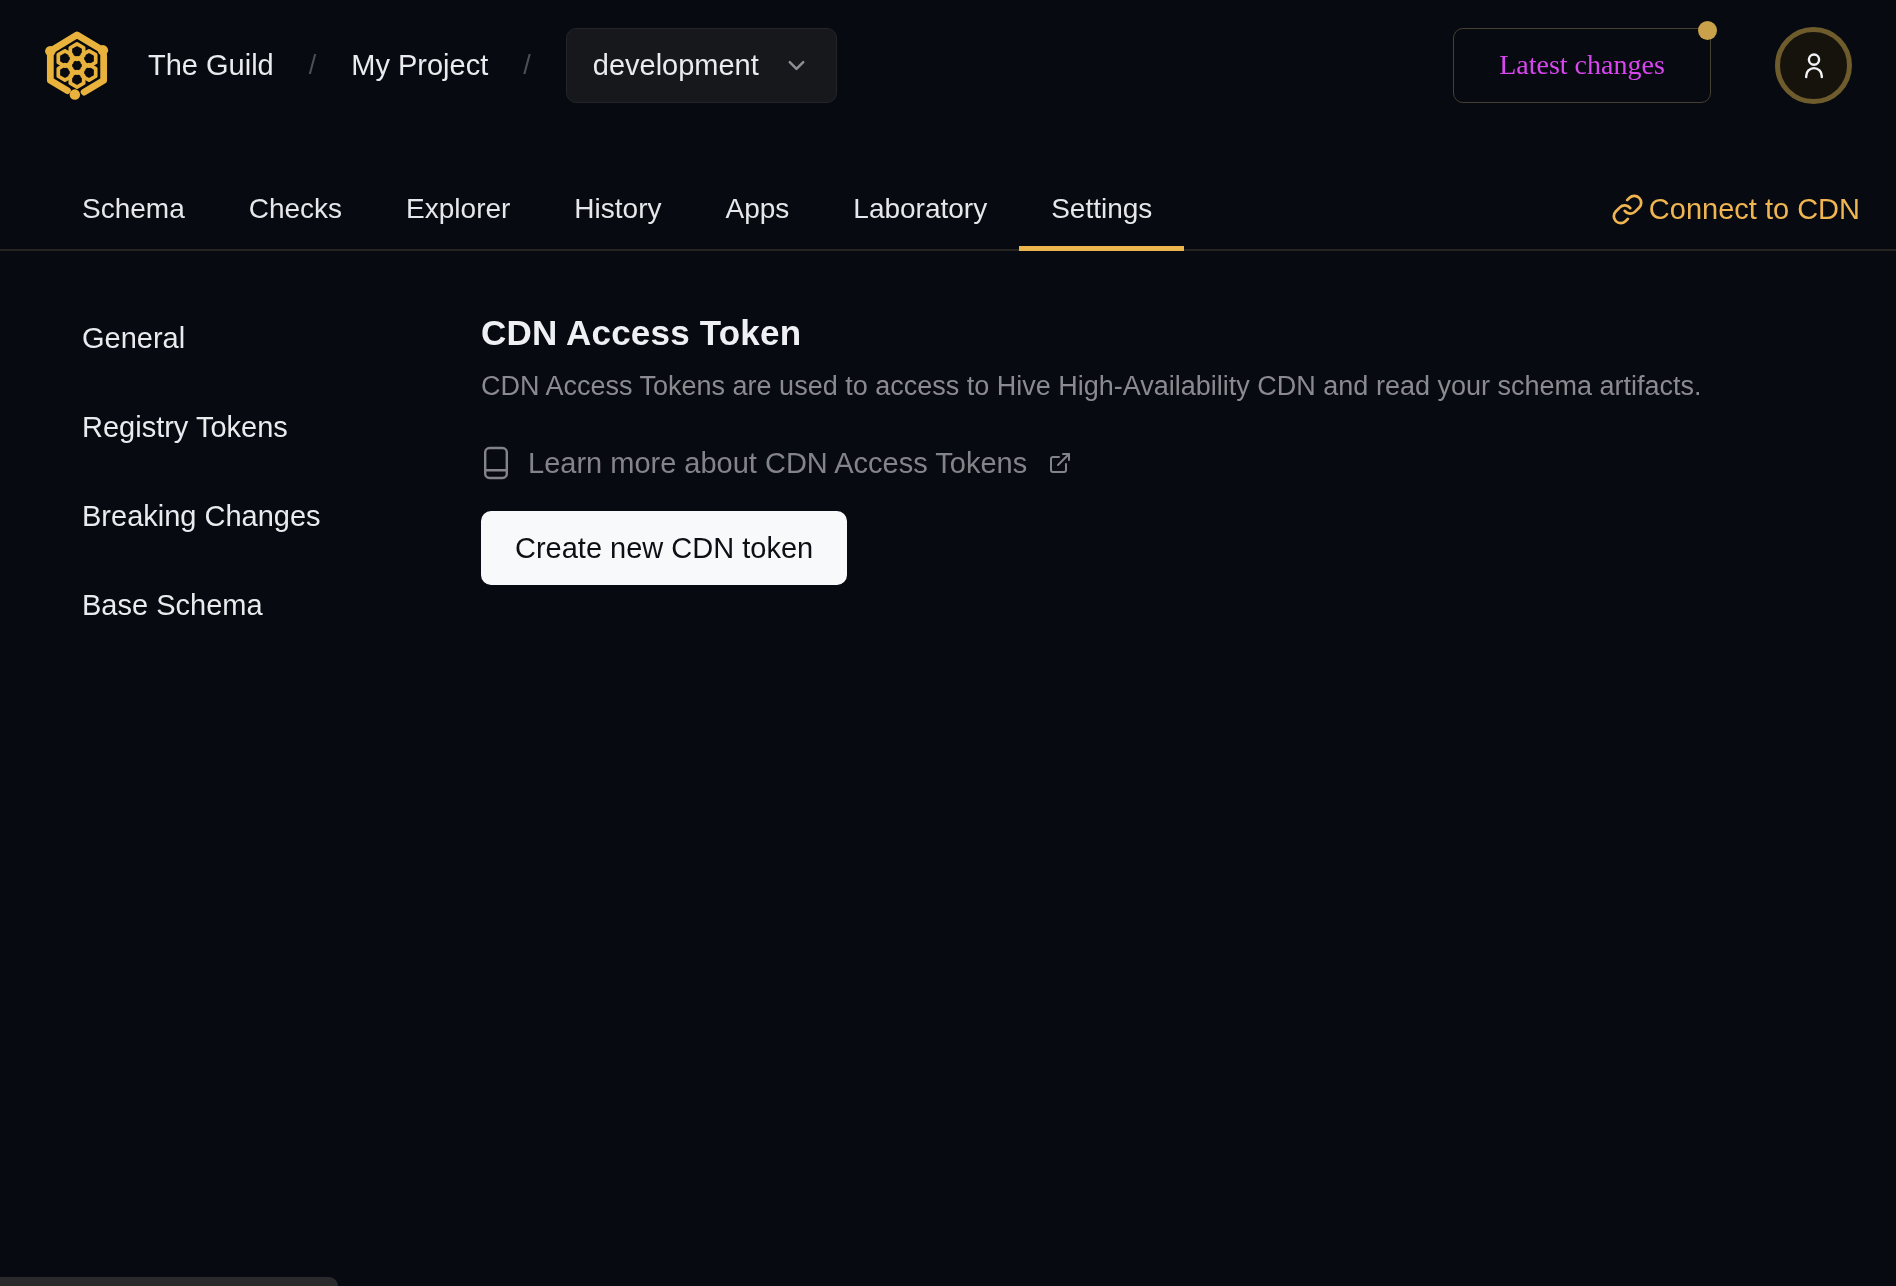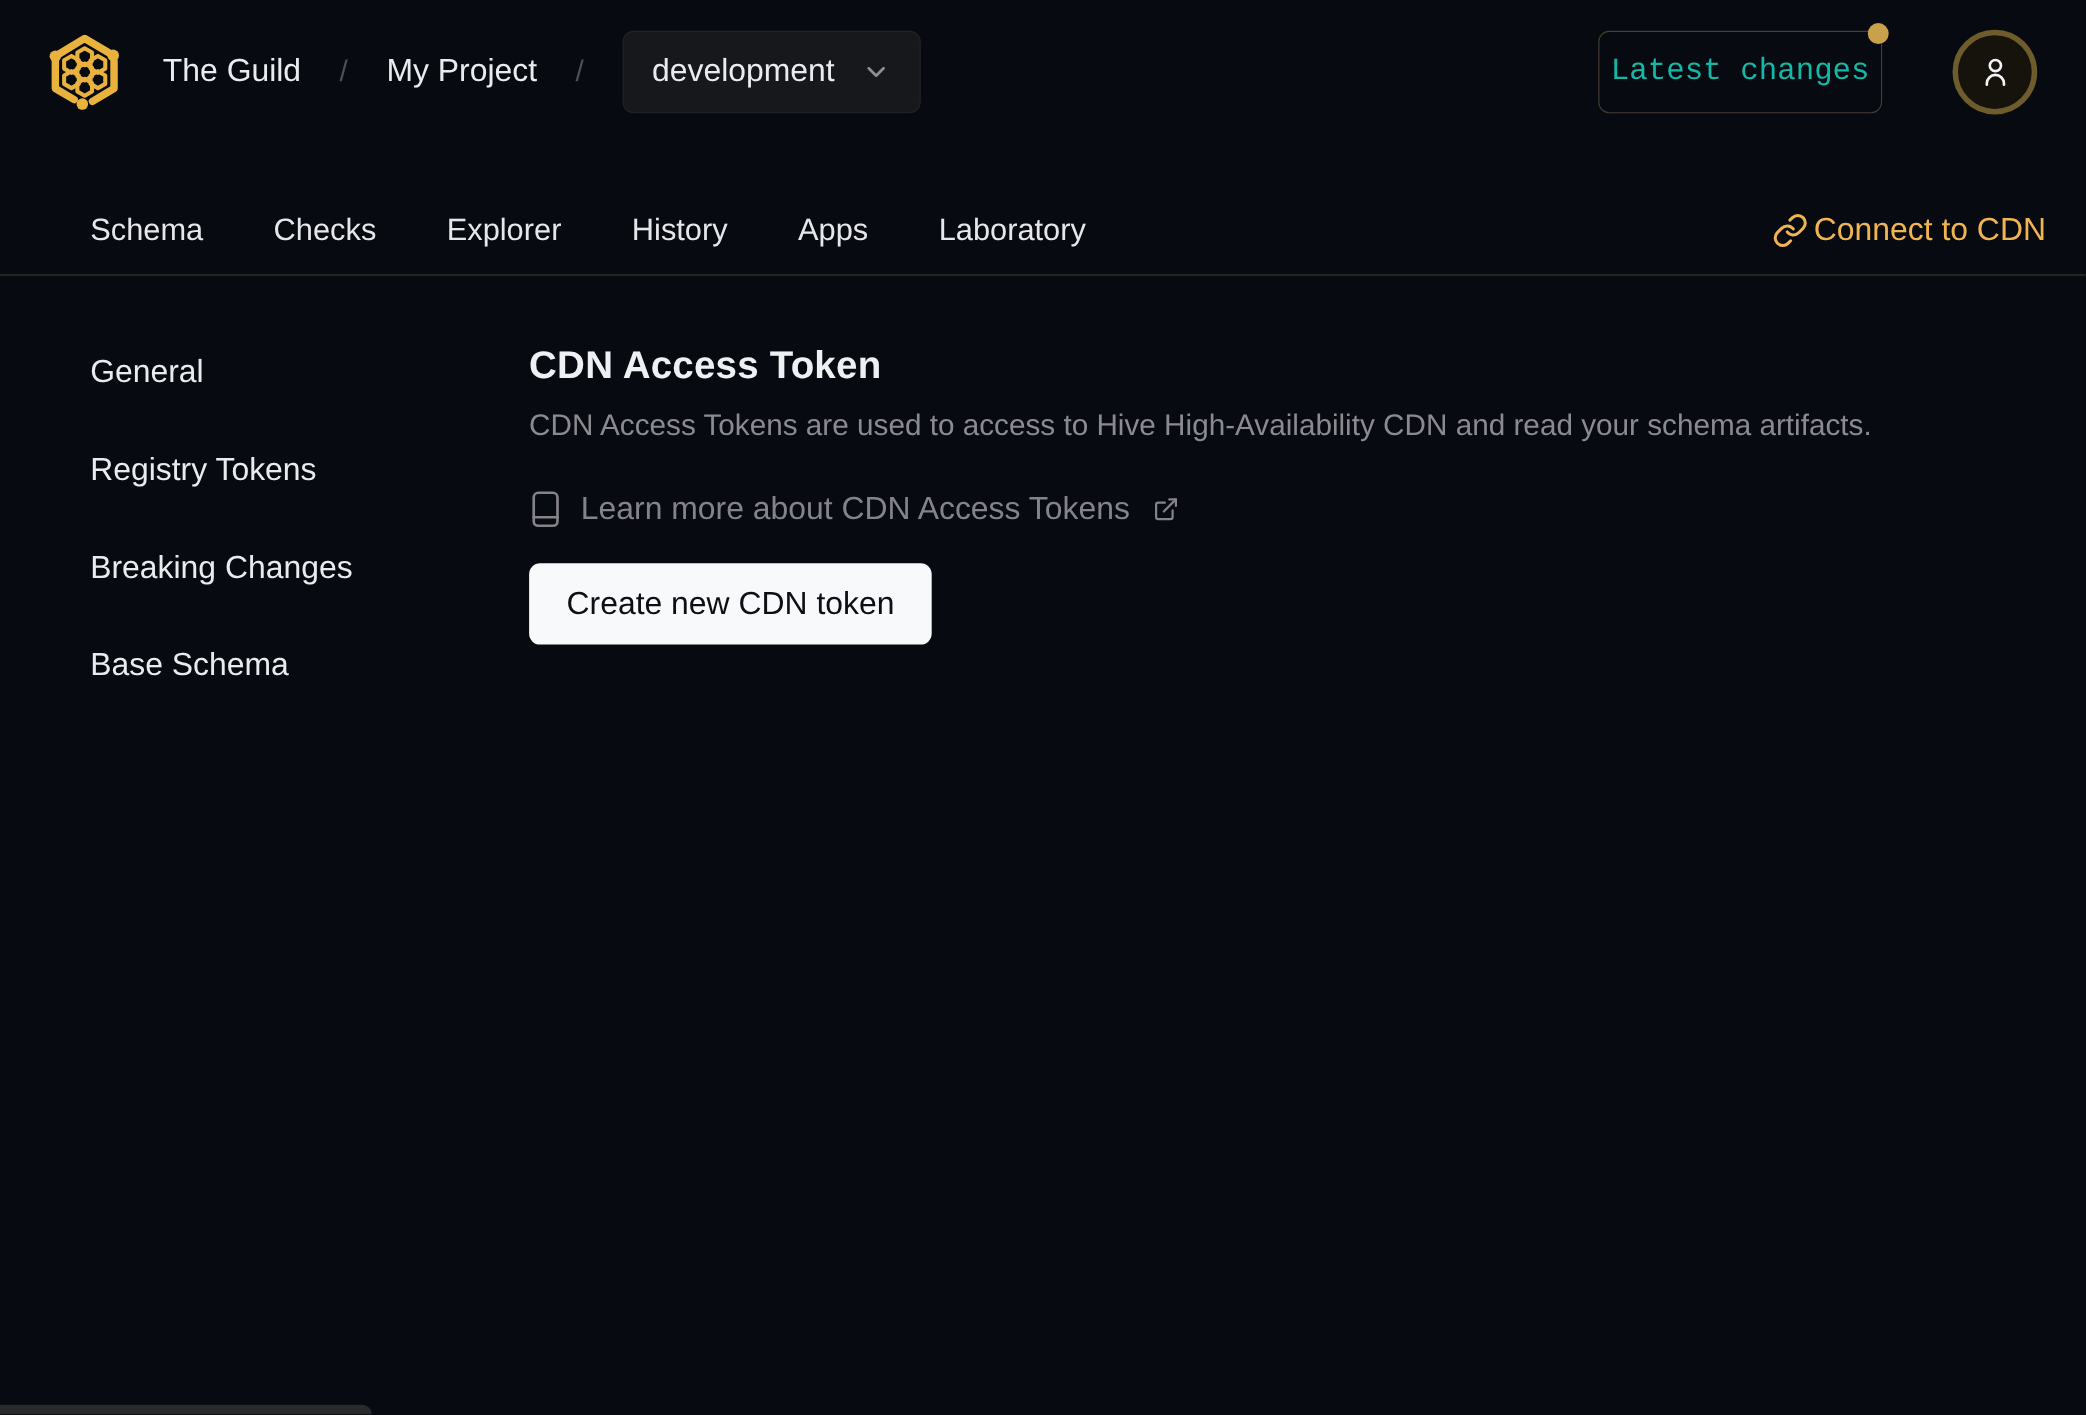--- a/index.html
+++ b/index.html
@@ -37,22 +37,22 @@
   .env-select .chev { margin-left:24px; width:27px; height:27px; color:#8e8e95; }
 
   .header-right { display:flex; align-items:center; gap:64px; }
   .latest-btn {
     position:relative;
     height:75px; width:258px;
     display:flex; align-items:center; justify-content:center;
     background:transparent;
     border:1px solid #463f33;
     border-radius:10px;
-    color:#14b8a6; font-size:28px;
-    font-family:Liberation Mono, monospace;
+    color:#d946ef; font-size:28px;
+    font-family:Liberation Serif, serif;
     cursor:pointer;
   }
   .notif-dot {
     position:absolute; top:-8px; right:-7px;
     width:19px; height:19px; border-radius:50%;
     background:#c9a14a;
   }
   .avatar {
     width:77px; height:77px; border-radius:50%;
     border:5px solid #6f5c2c;
@@ -206,20 +206,21 @@
   </div>
 </div>
 
 <div class="tabbar">
   <div class="tab">Schema</div>
   <div class="tab">Checks</div>
   <div class="tab">Explorer</div>
   <div class="tab">History</div>
   <div class="tab">Apps</div>
   <div class="tab">Laboratory</div>
+  <div class="tab active">Settings</div>
 
   <div class="connect-cdn">
     <span>
       <svg viewBox="0 0 24 24" fill="none" stroke="#f0b450" stroke-width="2" stroke-linecap="round" stroke-linejoin="round" width="33" height="33">
         <path d="M10 13a5 5 0 0 0 7.54.54l3-3a5 5 0 0 0-7.07-7.07l-1.72 1.71"></path>
         <path d="M14 11a5 5 0 0 0-7.54-.54l-3 3a5 5 0 0 0 7.07 7.07l1.71-1.71"></path>
       </svg>
     </span>
     <span>Connect to CDN</span>
   </div>

